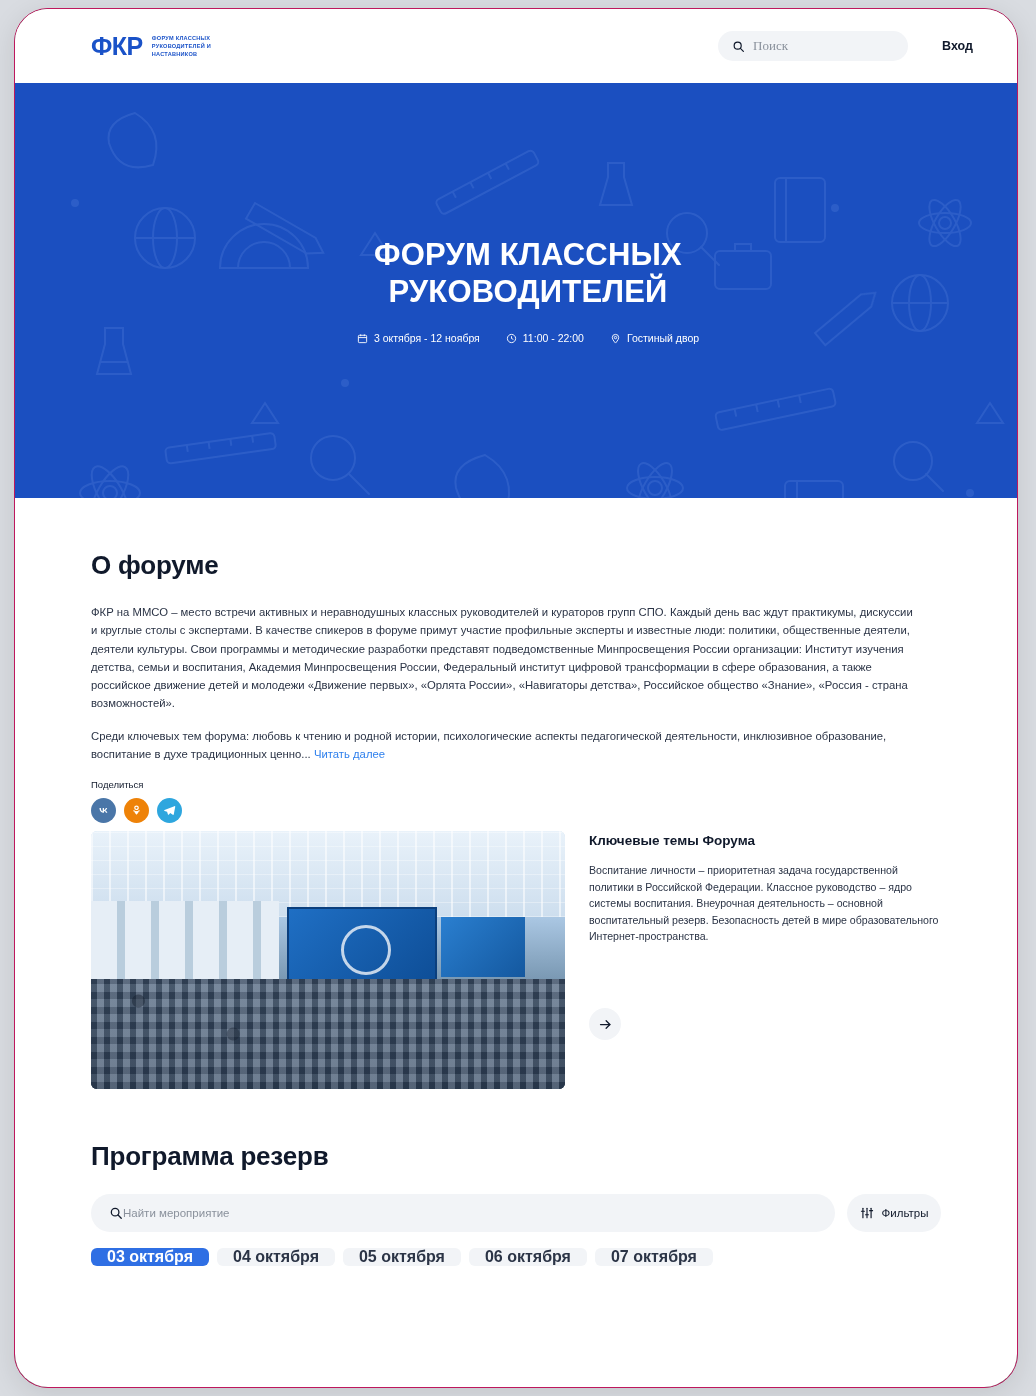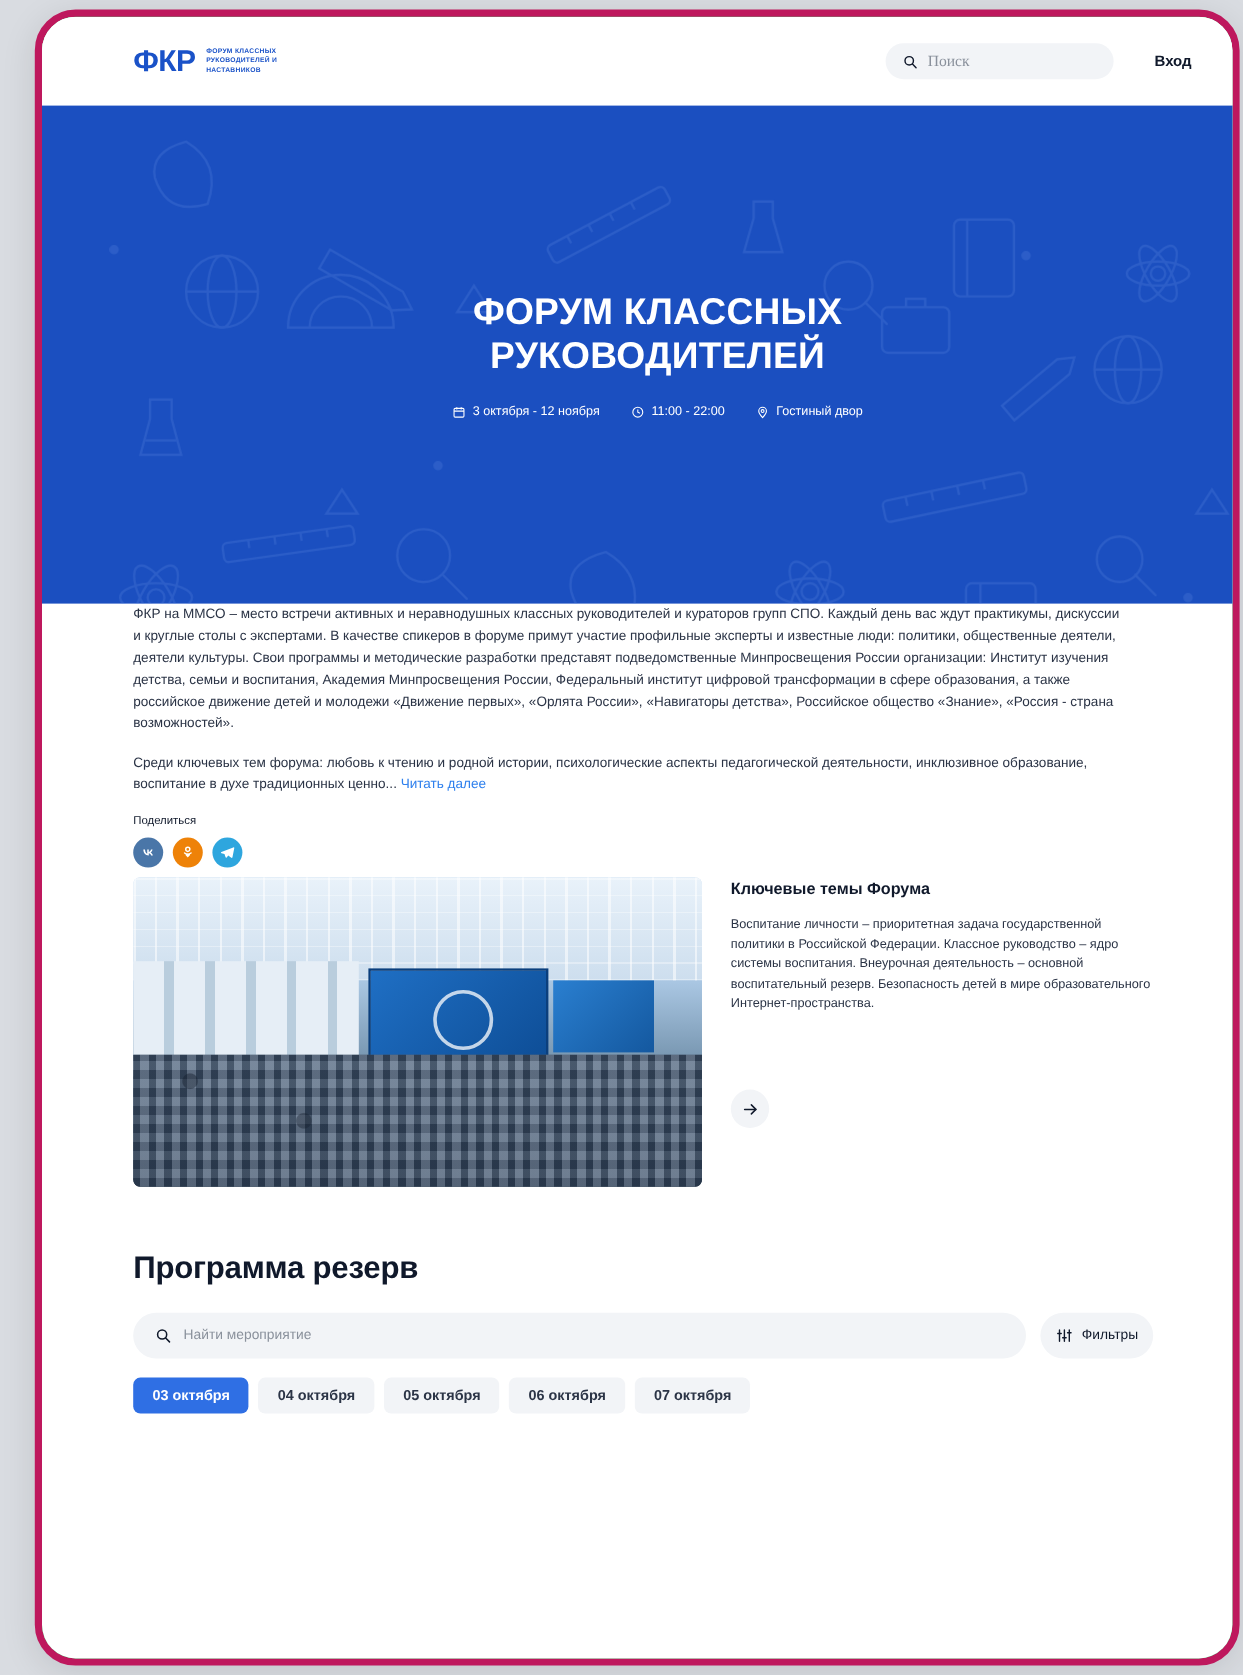--- a/index.html
+++ b/index.html
@@ -4,25 +4,25 @@
 <style>
   * { box-sizing: border-box; }
   html, body {
     margin: 0; padding: 0;
     width: 1036px; height: 1396px;
     background: #d9dce1;
     font-family: "Liberation Sans", sans-serif;
   }
   .device {
     position: absolute;
-    left: 29px; top: 8px;
+    left: 14px; top: 8px;
     width: 1004px; height: 1380px;
-    background: #22c55e;
+    background: #404040;
     border-radius: 34px;
-    border: 6px solid #be185d;
+    border: 1px solid #be185d;
     overflow: hidden;
     box-shadow: 0 6px 28px rgba(0,0,0,0.10);
   }
   .viewport {
     position: absolute;
     left: 0; top: 0;
     width: 1002px; height: 1378px;
     overflow: hidden;
     background: #fff;
   }
@@ -161,33 +161,33 @@
     margin-top: 64px;
     width: 32px; height: 32px; border-radius: 50%;
     background: #f2f4f7; display: flex; align-items: center; justify-content: center;
     color: #10192b;
   }
 
   
   .program-search-row { display: flex; gap: 12px; align-items: center; margin-top: 4px; }
   .program-search {
     flex: 1; height: 38px; background: #f2f4f7; border-radius: 19px;
-    display: flex; align-items: center; gap: 10px; padding: 0 18px;
+    display: flex; align-items: center; padding: 0 18px;
   }
   .program-search .ph { font-size: 11.5px; color: #8a919c; }
   .filter-btn {
     width: 94px; height: 38px; background: #f2f4f7; border-radius: 19px;
     display: flex; align-items: center; justify-content: center; gap: 8px;
     font-size: 11.5px; color: #10192b; font-weight: 400;
   }
   .date-tabs { display: flex; gap: 8px; margin-top: 16px; }
   .date-tab {
-    height: 30px; padding: 0 16px; border-radius: 6px;
+    height: 18px; padding: 0 16px; border-radius: 6px;
     background: #f2f4f7; color: #2b3446;
-    font-size: 12px; font-weight: 600;
+    font-size: 16px; font-weight: 600;
     display: flex; align-items: center; justify-content: center;
   }
   .date-tab.active { background: #2f6fe4; color: #fff; }
 </style>
 </head>
 <body>
 
 <div class="device">
   <div class="viewport">
 
@@ -352,20 +352,21 @@
                 <circle cx="12" cy="10" r="2.6"></circle>
             </svg>
           </span>
           <span>Гостиный двор</span>
         </span>
       </div>
     </div>
 
     <div class="content">
 
+      <h2 class="section-title">О форуме</h2>
       <p class="body">ФКР на ММСО – место встречи активных и неравнодушных классных руководителей и кураторов групп СПО. Каждый день вас ждут практикумы, дискуссии и круглые столы с экспертами. В качестве спикеров в форуме примут участие профильные эксперты и известные люди: политики, общественные деятели, деятели культуры. Свои программы и методические разработки представят подведомственные Минпросвещения России организации: Институт изучения детства, семьи и воспитания, Академия Минпросвещения России, Федеральный институт цифровой трансформации в сфере образования, а также российское движение детей и молодежи «Движение первых», «Орлята России», «Навигаторы детства», Российское общество «Знание», «Россия - страна возможностей».</p>
       <p class="body">
         <span>Среди ключевых тем форума: любовь к чтению и родной истории, психологические аспекты педагогической деятельности, инклюзивное образование, воспитание в духе традиционных ценно...</span>
         <a class="inline-link" href="#">Читать далее</a>
       </p>
       <div class="share-label">Поделиться</div>
       <div class="share-row">
         <div class="share-btn vk">
           <svg width="13" height="13" viewBox="0 0 24 24" fill="#fff">
               <path d="M12.7 16.3c-5 0-8-3.4-8.2-9.1h2.6c.1 4.2 2 6 3.4 6.4V7.2h2.4v3.7c1.4-.2 2.9-1.8 3.4-3.7h2.4c-.4 2.3-2 3.9-3.1 4.6 1.1.5 2.9 2 3.6 4.5h-2.7c-.5-1.7-1.9-3-3.6-3.2v3.2h-.2z"></path>

